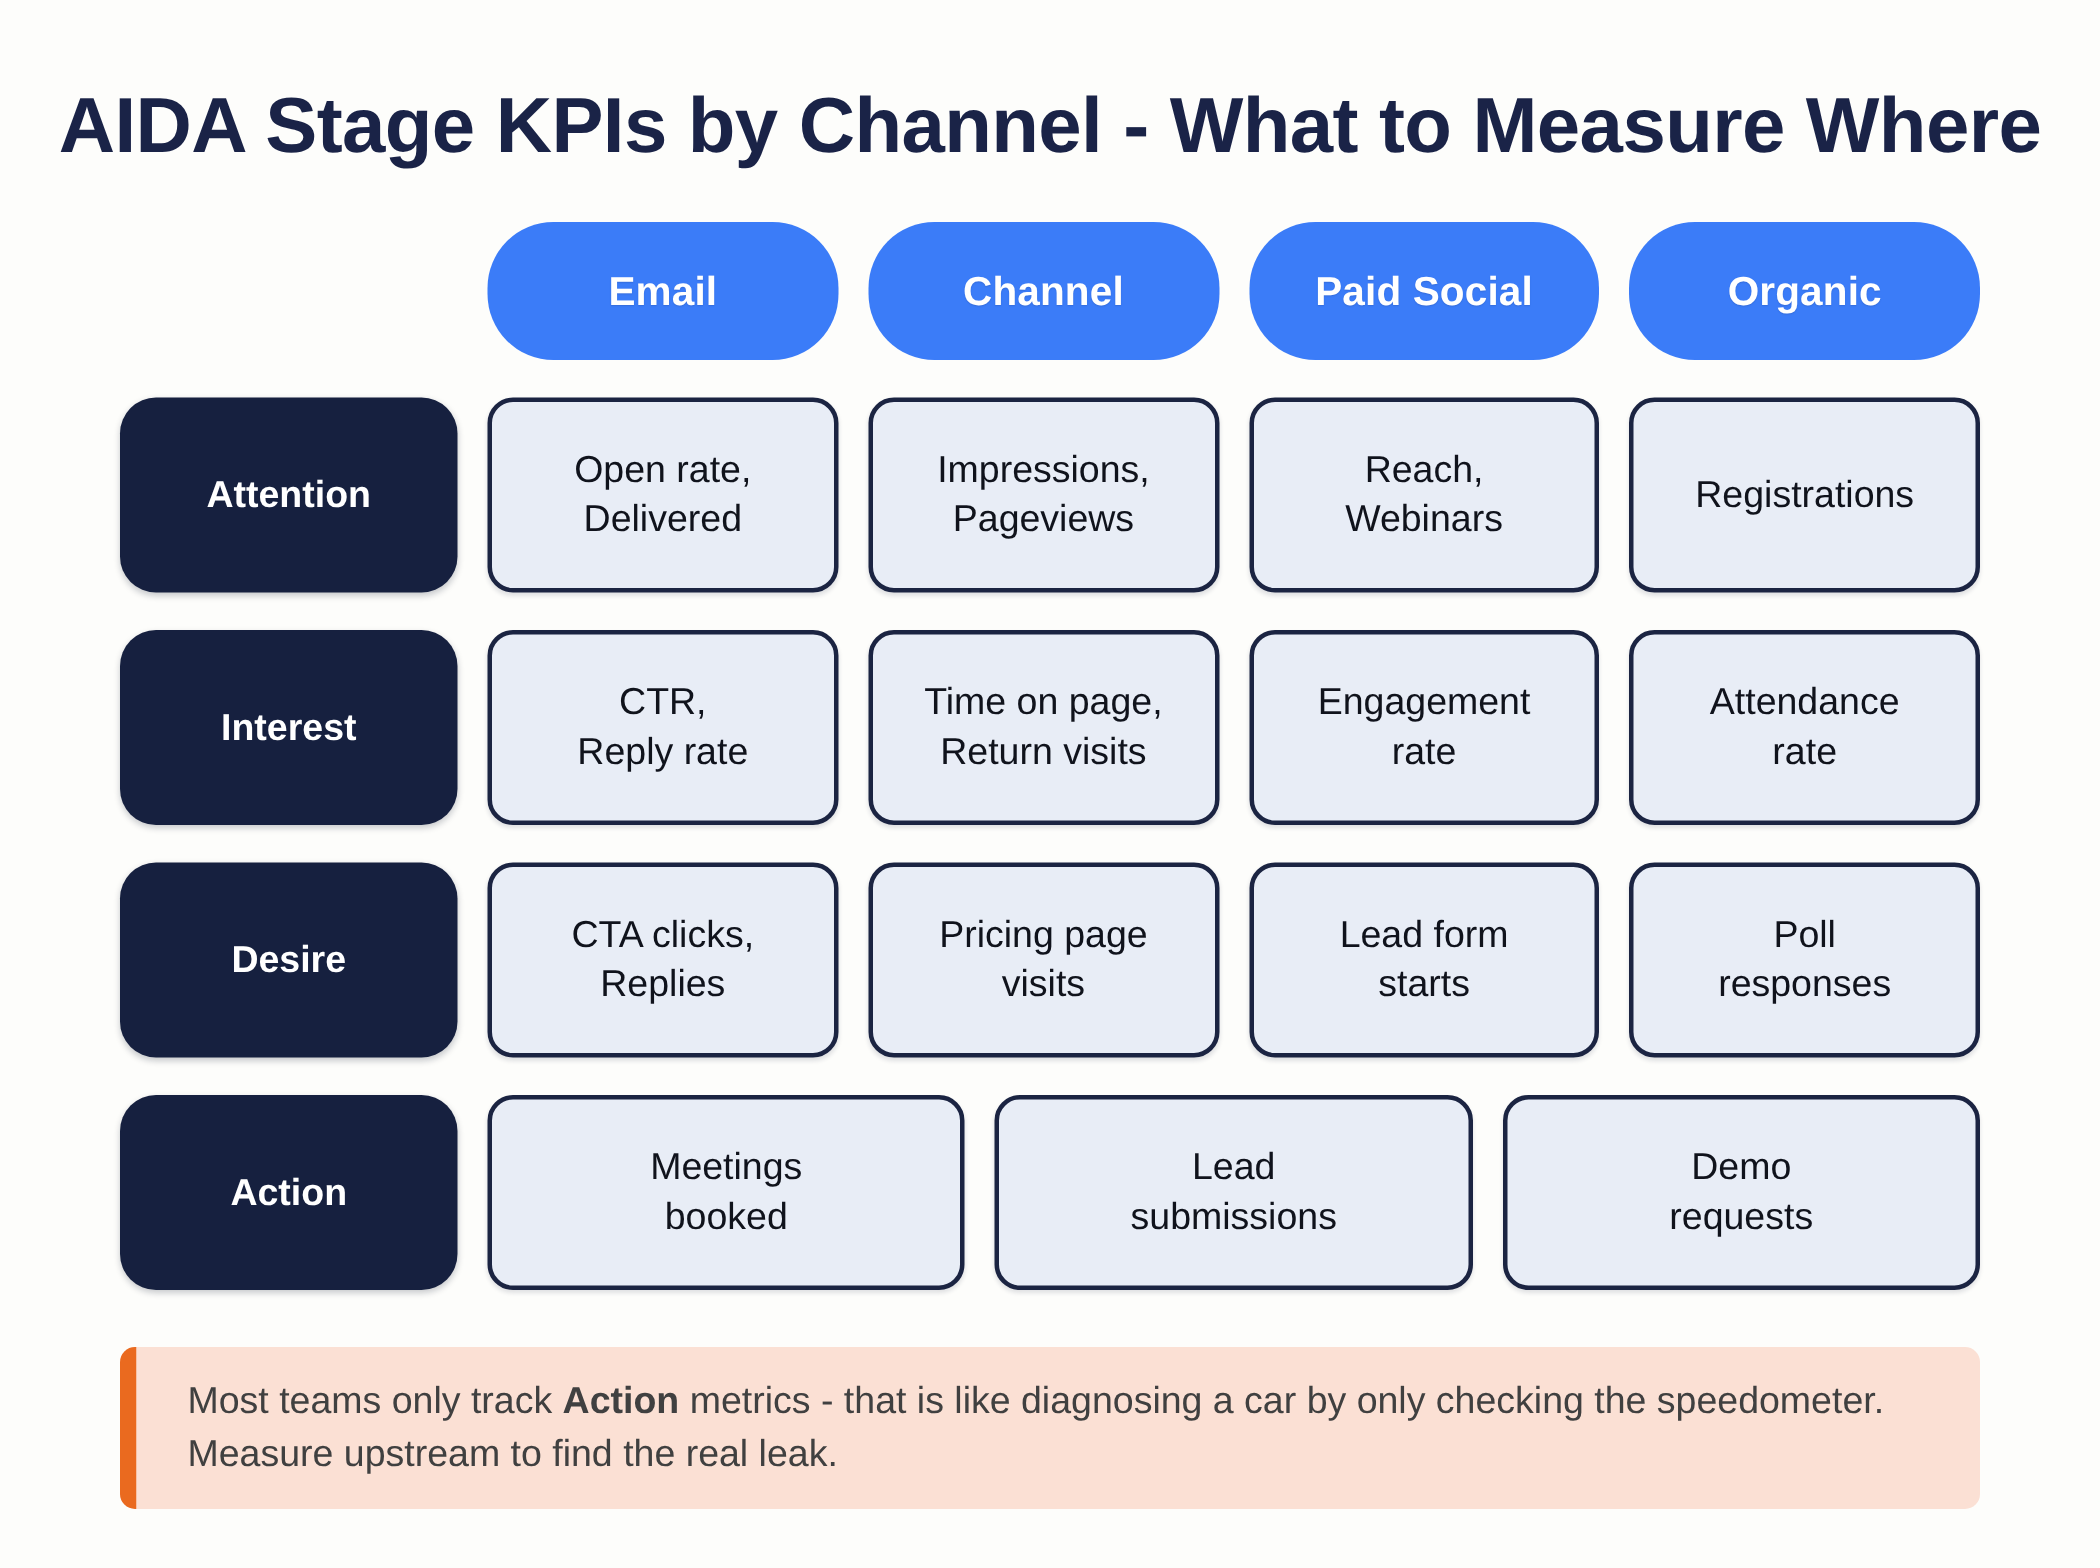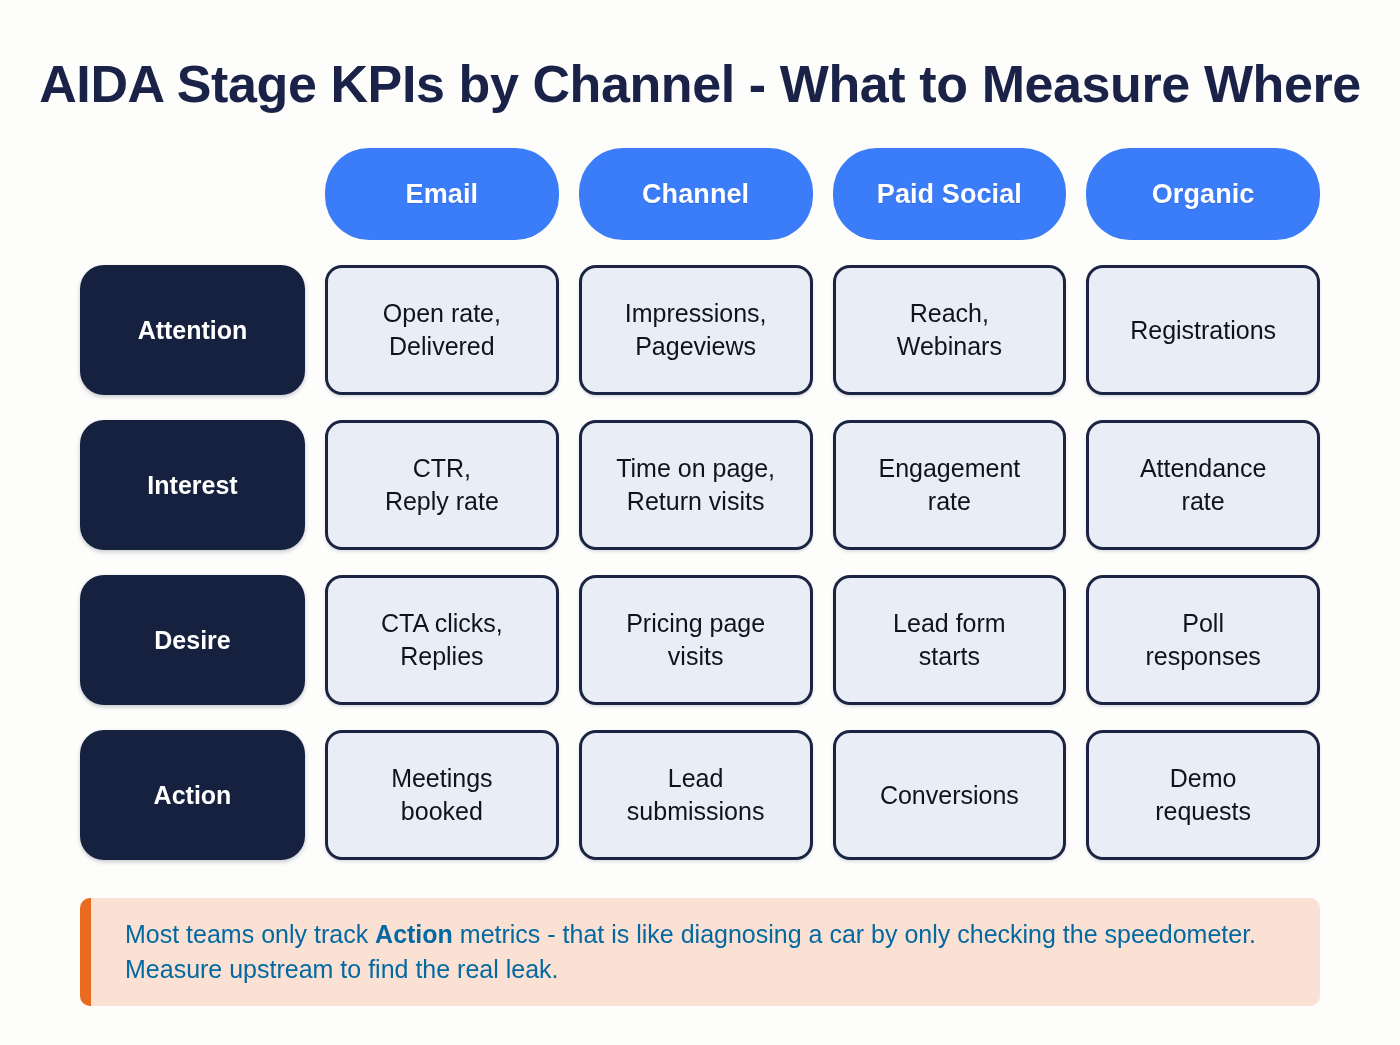--- a/index.html
+++ b/index.html
@@ -125,21 +125,21 @@
     border-radius: 10px;
     border-left: 11px solid #ea6a1f;
     display: flex;
     align-items: center;
     padding: 0 34px;
   }
 
   .callout-text {
     font-size: 25px;
     line-height: 1.42;
-    color: #0369a1;
+    color: #404040;
   }
 
   .callout-text b { font-weight: 700; }
 </style>
 </head>
 <body>
 
 <div class="canvas">
 
   <h1 class="title">AIDA Stage KPIs by Channel - What to Measure Where</h1>
@@ -292,28 +292,20 @@
         <div class="cell">
           <div>
             <span>Lead</span>
             <span>submissions</span>
           </div>
         </div>
       </div>
       <div class="cell-slot">
         <div class="cell">
           <div>
-            <span>Conversions</span>
-
-          </div>
-        </div>
-      </div>
-      <div class="cell-slot">
-        <div class="cell">
-          <div>
             <span>Demo</span>
             <span>requests</span>
           </div>
         </div>
       </div>
     </div>
 
   </div>
 
   <div class="callout">

